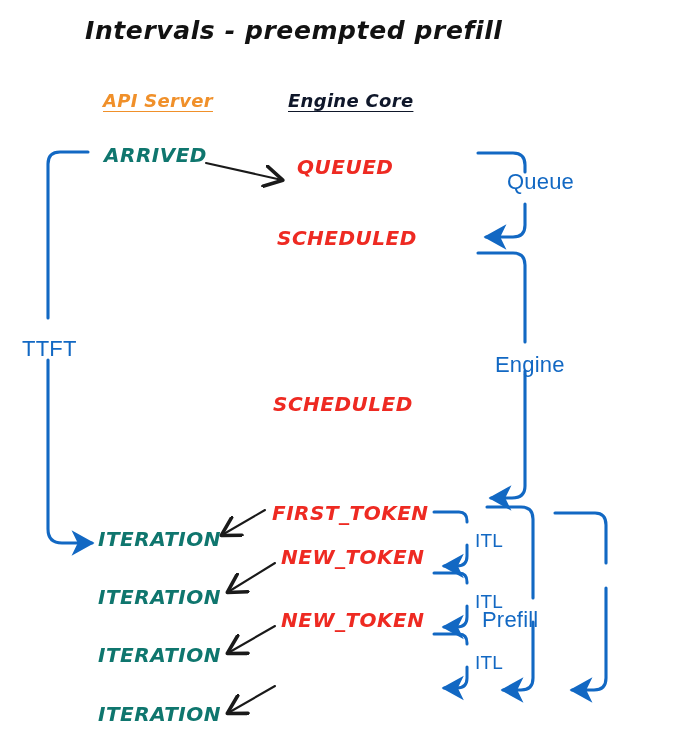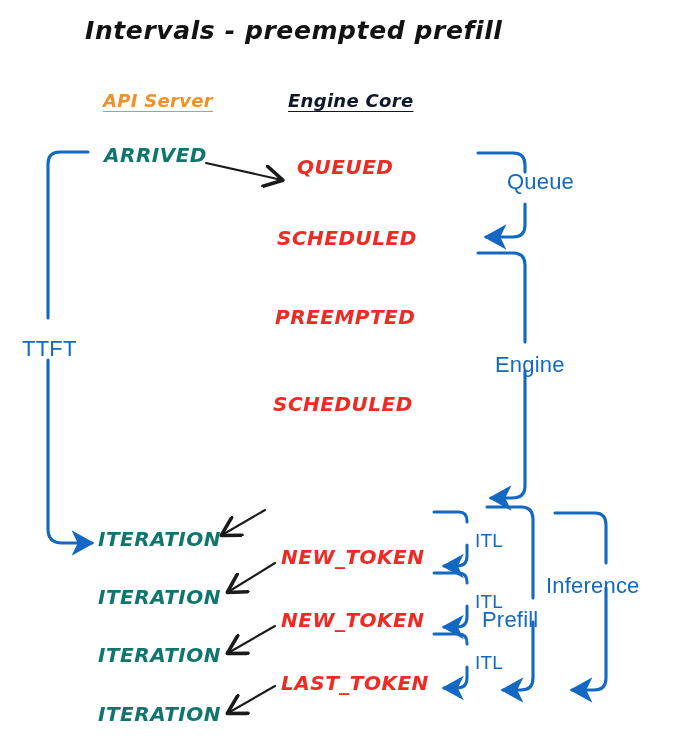--- a/index.html
+++ b/index.html
@@ -157,28 +157,26 @@
   <div class="lbl colhead engine" style="left:288px; top:92px;">Engine Core</div>
 
   <div class="lbl hand state-api" style="left:104px; top:145px;">ARRIVED</div>
   <div class="lbl hand state-api" style="left:98px; top:529px;">ITERATION</div>
   <div class="lbl hand state-api" style="left:98px; top:587px;">ITERATION</div>
   <div class="lbl hand state-api" style="left:98px; top:645px;">ITERATION</div>
   <div class="lbl hand state-api" style="left:98px; top:704px;">ITERATION</div>
 
   <div class="lbl hand state-engine" style="left:297px; top:157px;">QUEUED</div>
   <div class="lbl hand state-engine" style="left:277px; top:228px;">SCHEDULED</div>
-  <div class="lbl hand state-engine" style="left:275px; top:307px;">PREEMPTED</div>
   <div class="lbl hand state-engine" style="left:273px; top:394px;">SCHEDULED</div>
+  <div class="lbl hand state-engine" style="left:272px; top:503px;">FIRST_TOKEN</div>
   <div class="lbl hand state-engine" style="left:281px; top:547px;">NEW_TOKEN</div>
   <div class="lbl hand state-engine" style="left:281px; top:610px;">NEW_TOKEN</div>
-  <div class="lbl hand state-engine" style="left:281px; top:673px;">LAST_TOKEN</div>
 
   <div class="lbl blue-lbl" style="left:22px; top:338px;">TTFT</div>
   <div class="lbl blue-lbl" style="left:487px; top:171px;margin-left:20px;">Queue</div>
   <div class="lbl blue-lbl" style="left:495px; top:354px;">Engine</div>
   <div class="lbl blue-lbl" style="left:482px; top:609px;">Prefill</div>
-  <div class="lbl blue-lbl" style="left:546px; top:575px;">Inference</div>
   <div class="lbl blue-lbl small" style="left:437px; top:531px;">ITL</div>
   <div class="lbl blue-lbl small" style="left:437px; top:592px;">ITL</div>
   <div class="lbl blue-lbl small" style="left:437px; top:653px;">ITL</div>
 
 </div>
 
 </body></html>

